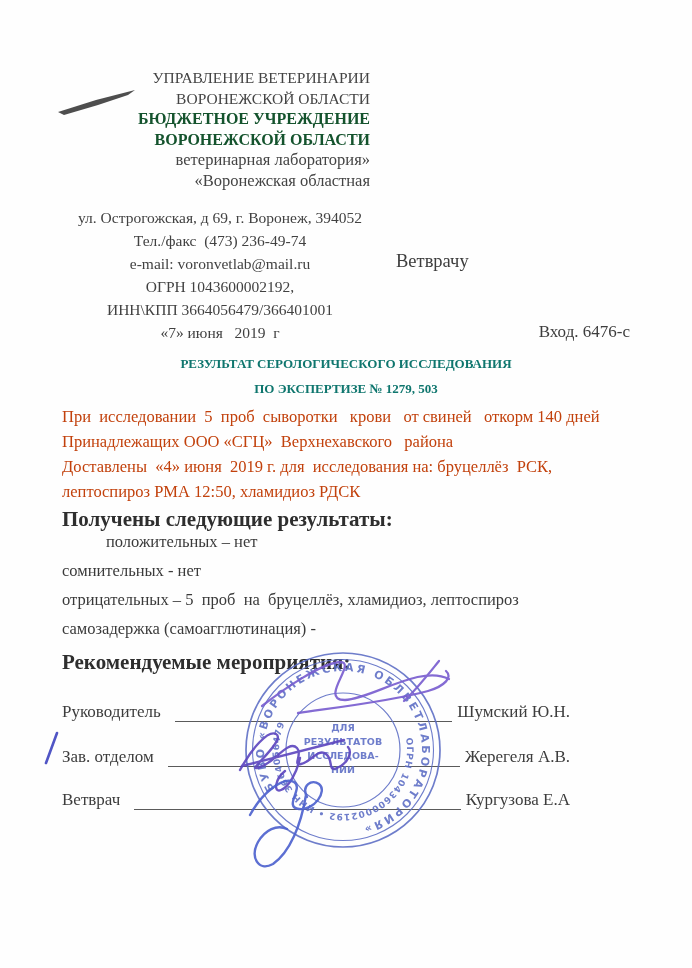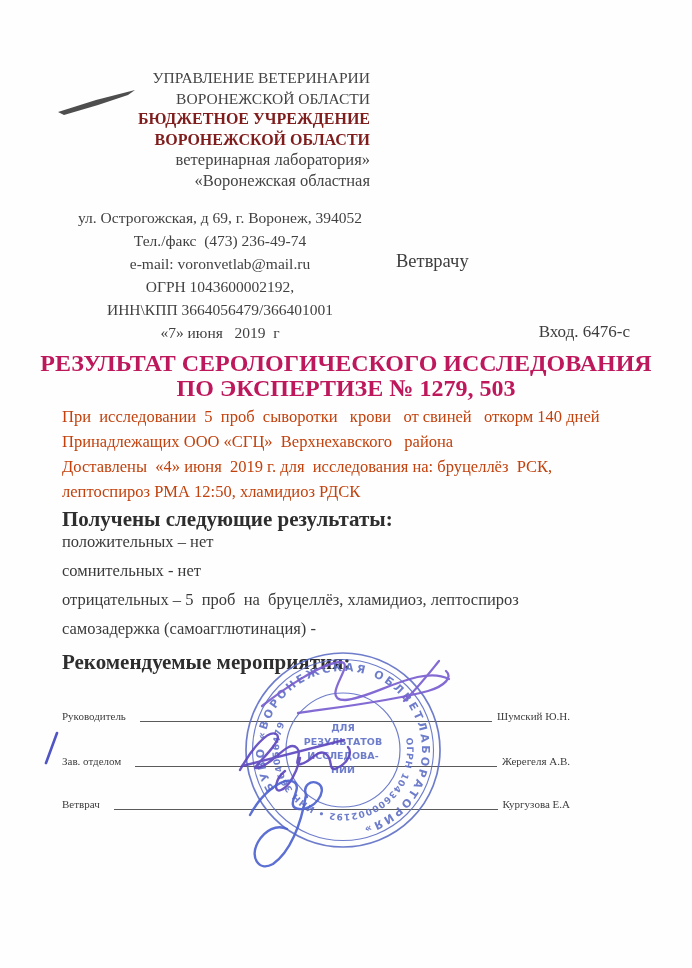--- a/index.html
+++ b/index.html
@@ -4,42 +4,42 @@
 <style>
   html,body{margin:0;padding:0;background:#ffffff;}
   .page{
     position:relative;width:692px;height:968px;background:#fefefe;
     font-family:"Liberation Serif","DejaVu Serif",serif;color:#3a3a3a;overflow:hidden;
   }
   .line{white-space:pre;}
   
   .org-block{position:absolute;left:58px;top:68px;width:312px;text-align:right;
     font-size:15.5px;line-height:20.5px;color:#444;}
-  .org-block .bold{font-weight:bold;color:#7f1d1d;font-size:16px;}
+  .org-block .bold{font-weight:bold;color:#14532d;font-size:16px;}
   .org-block .quoted{font-size:16.5px;}
   
   .recipient-block{position:absolute;left:368px;top:68px;width:250px;
     font-size:18px;line-height:27px;color:#3d3d3d;}
   
   .addr-block{position:absolute;left:52px;top:206px;width:336px;text-align:center;
     font-size:15.5px;line-height:23px;color:#414141;}
   .addressee{position:absolute;left:396px;top:251px;font-size:18.5px;color:#3d3d3d;}
   .incoming{position:absolute;left:430px;top:322px;width:200px;text-align:right;
     font-size:17px;color:#3d3d3d;}
   
   .title{position:absolute;left:40px;top:351px;width:612px;text-align:center;
-    font-weight:bold;font-size:24px;line-height:25px;color:#be185d;}
+    font-weight:bold;font-size:13px;line-height:25px;color:#0f766e;}
   
   .body-par{position:absolute;left:62px;top:404px;width:575px;
     font-size:16.5px;line-height:25px;color:#c2410c;}
   .res-head{position:absolute;left:62px;font-weight:bold;font-size:21px;color:#2e2e2e;}
   .res-line{position:absolute;left:62px;font-size:16.5px;color:#3a3a3a;white-space:pre;}
   
   .sig-row{position:absolute;left:62px;width:508px;height:21px;display:flex;
-    align-items:flex-end;font-size:11px;color:#3d3d3d;}
+    align-items:flex-end;font-size:17px;color:#3d3d3d;}
   .sig-role{flex:0 0 auto;padding-right:14px;}
   .sig-line{flex:1 1 auto;border-bottom:1.3px solid #5a5a5a;height:1px;}
   .sig-name{flex:0 0 auto;padding-left:5px;}
   .ink-overlay{position:absolute;left:0;top:0;width:692px;height:968px;pointer-events:none;}
   .stamp-wrap{position:absolute;left:243px;top:650px;width:200px;height:200px;opacity:.88;}
 </style>
 </head>
 <body>
 
 <div class="page">
@@ -72,21 +72,21 @@
   </div>
 
   <div class="body-par">
     <div class="line">При  исследовании  5  проб  сыворотки   крови   от свиней   откорм 140 дней</div>
     <div class="line">Принадлежащих ООО «СГЦ»  Верхнехавского   района</div>
     <div class="line">Доставлены  «4» июня  2019 г. для  исследования на: бруцеллёз  РСК,</div>
     <div class="line">лептоспироз РМА 12:50, хламидиоз РДСК</div>
   </div>
 
   <div class="res-head" style="top:507px;">Получены следующие результаты:</div>
-  <div class="res-line" style="top:532px;">положительных – нет</div>
+  <div class="res-line" style="top:532px;margin-left:44px;">положительных – нет</div>
   <div class="res-line" style="top:561px;">сомнительных - нет</div>
   <div class="res-line" style="top:590px;">отрицательных – 5  проб  на  бруцеллёз, хламидиоз, лептоспироз</div>
   <div class="res-line" style="top:619px;">самозадержка (самоагглютинация) -</div>
   <div class="res-head" style="top:650px;">Рекомендуемые мероприятия:</div>
 
   <div class="sig-row" style="top:701px;">
     <span class="sig-role">Руководитель</span>
     <span class="sig-line"></span>
     <span class="sig-name">Шумский Ю.Н.</span>
   </div>

